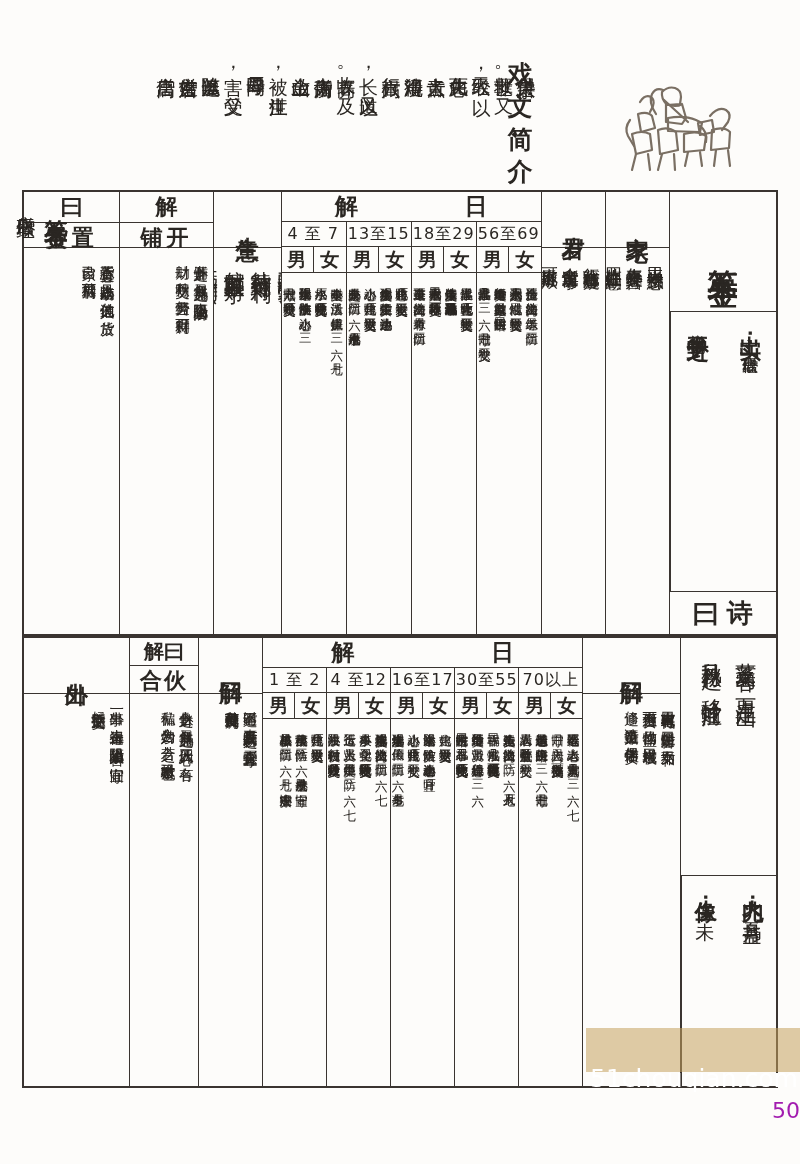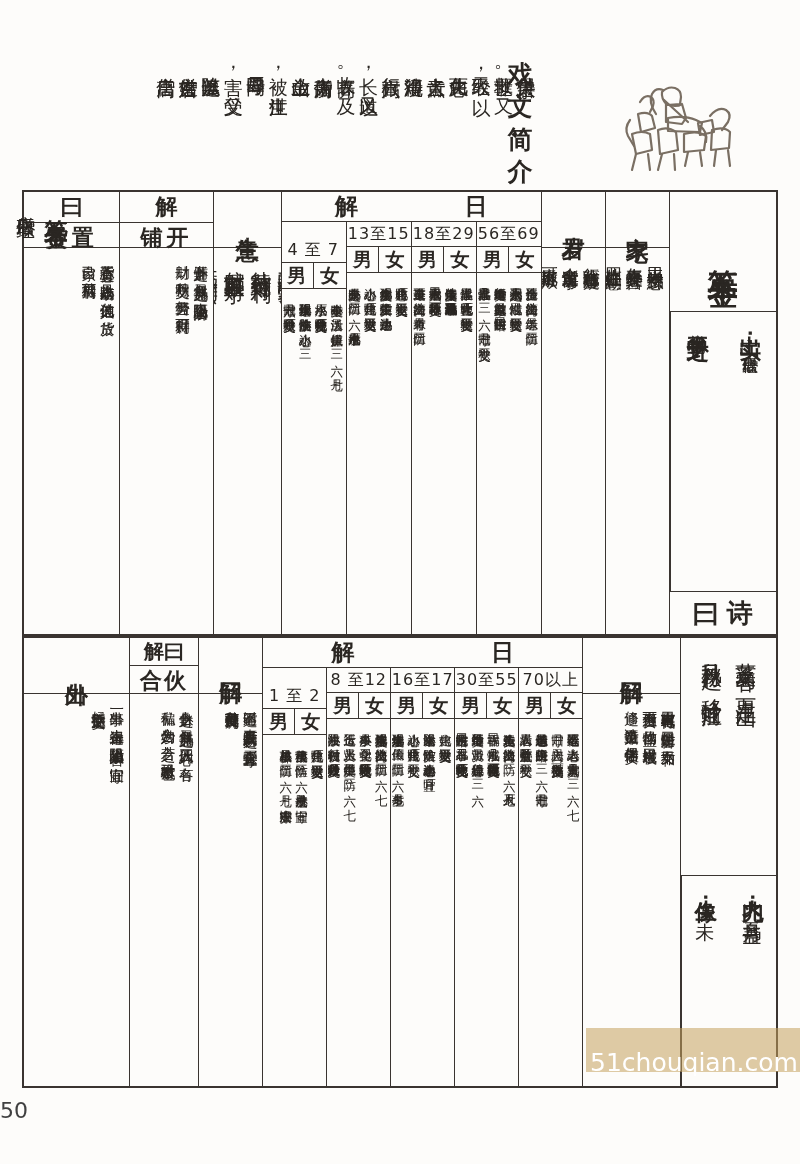--- a/index.html
+++ b/index.html
@@ -87,21 +87,21 @@
     display:flex;flex-direction:row-reverse;align-items:center;
     justify-content:center;font-size:23px;font-weight:bold;
     box-sizing:border-box;
   }
   .age-top .a-ri{flex:1;text-align:center;}
   .age-cols{display:flex;flex-direction:row-reverse;flex:1;}
   .agecol{
     border-left:1.5px solid #3a3430;box-sizing:border-box;
     display:flex;flex-direction:column;
   }
-  .agecol:last-child{border-left:none;margin-top:16px;}
+  .agecol:last-child{border-left:none;}
   .agecol .range{
     height:25px;border-bottom:1.5px solid #3a3430;
     display:flex;align-items:center;justify-content:center;
     font-size:16px;box-sizing:border-box;font-family:"DejaVu Sans",sans-serif;
     letter-spacing:1px;
   }
   .agecol .sex{
     height:26px;border-bottom:1.5px solid #3a3430;
     display:flex;flex-direction:row-reverse;box-sizing:border-box;
   }
@@ -160,25 +160,25 @@
   .poem-top .vcol{font-size:21px;letter-spacing:2px;line-height:1.25;padding:0 4px;}
   .poem-bot{height:210px;display:flex;flex-direction:row-reverse;box-sizing:border-box;}
   .poem-bot > div{border-left:1.5px solid #3a3430;box-sizing:border-box;flex:1;display:flex;justify-content:center;padding-top:6px;}
   .poem-bot > div:first-child{border-left:none;}
   .poem-bot .vcol{font-size:21px;font-weight:bold;letter-spacing:1px;}
 
   
   .wm{position:absolute;left:586px;top:1028px;width:214px;height:62px;pointer-events:none;}
   .wm-band{position:absolute;left:0;top:0;width:214px;height:44px;background:rgba(196,160,92,0.55);}
   .wm-cn{position:absolute;left:8px;top:2px;font-size:30px;color:rgba(255,255,255,0.85);letter-spacing:10px;font-weight:bold;}
-  .wm-en{position:absolute;left:4px;top:20px;font-size:25px;color:#ffffff;font-family:"DejaVu Sans",sans-serif;letter-spacing:0px;}
+  .wm-en{position:absolute;left:4px;top:36px;font-size:25px;color:#ffffff;font-family:"DejaVu Sans",sans-serif;letter-spacing:0px;}
 
   .pageno{
-    position:absolute;left:0;top:1098px;width:800px;text-align:left;
-    font-size:22px;color:#404040;font-family:"DejaVu Sans",sans-serif;
+    position:absolute;left:0;top:1098px;width:800px;text-align:right;
+    font-size:22px;color:#a21caf;font-family:"DejaVu Sans",sans-serif;
   }
 </style>
 </head>
 <body>
 
 <div class="page">
 
   <div class="intro">
     <div class="icol">得唐太宗</div>
     <div class="icol">救罪世。又</div>
@@ -448,21 +448,21 @@
                 <span>男</span>
               </div>
             <div class="agebody">
               <div class="vcol">娘化吉  交秋返运平安</div>
               <div class="vcol">小女运限未遂  惟防灾难  逢水边小心勿近  宜吓月</div>
               <div class="vcol">水边小心  吓月娘化吉  交秋平安</div>
               <div class="vcol">小童现年运度未遂  虽伶俐  但防三  六  七月多事</div>
             </div>
           </div>
           <div class="agecol" style="width:64px">
-            <div class="range">8 至12</div>
+            <div class="range">4 至12</div>
             <div class="sex">
                 <span style="border-left:1.5px solid #3a3430">女</span>
                 <span>男</span>
               </div>
             <div class="agebody">
               <div class="vcol">祥造现年运度未美  签文禅门出法  但防三  六  七</div>
               <div class="vcol">月小疾多事  学习文化  吓天地交秋转运平安</div>
               <div class="vcol">玉造行运  人虽贤上  但嫌美中不足  防三  六  七</div>
               <div class="vcol">月小疾波阻  夜时勿独行  吓月娘交秋转入佳景</div>
             </div>

